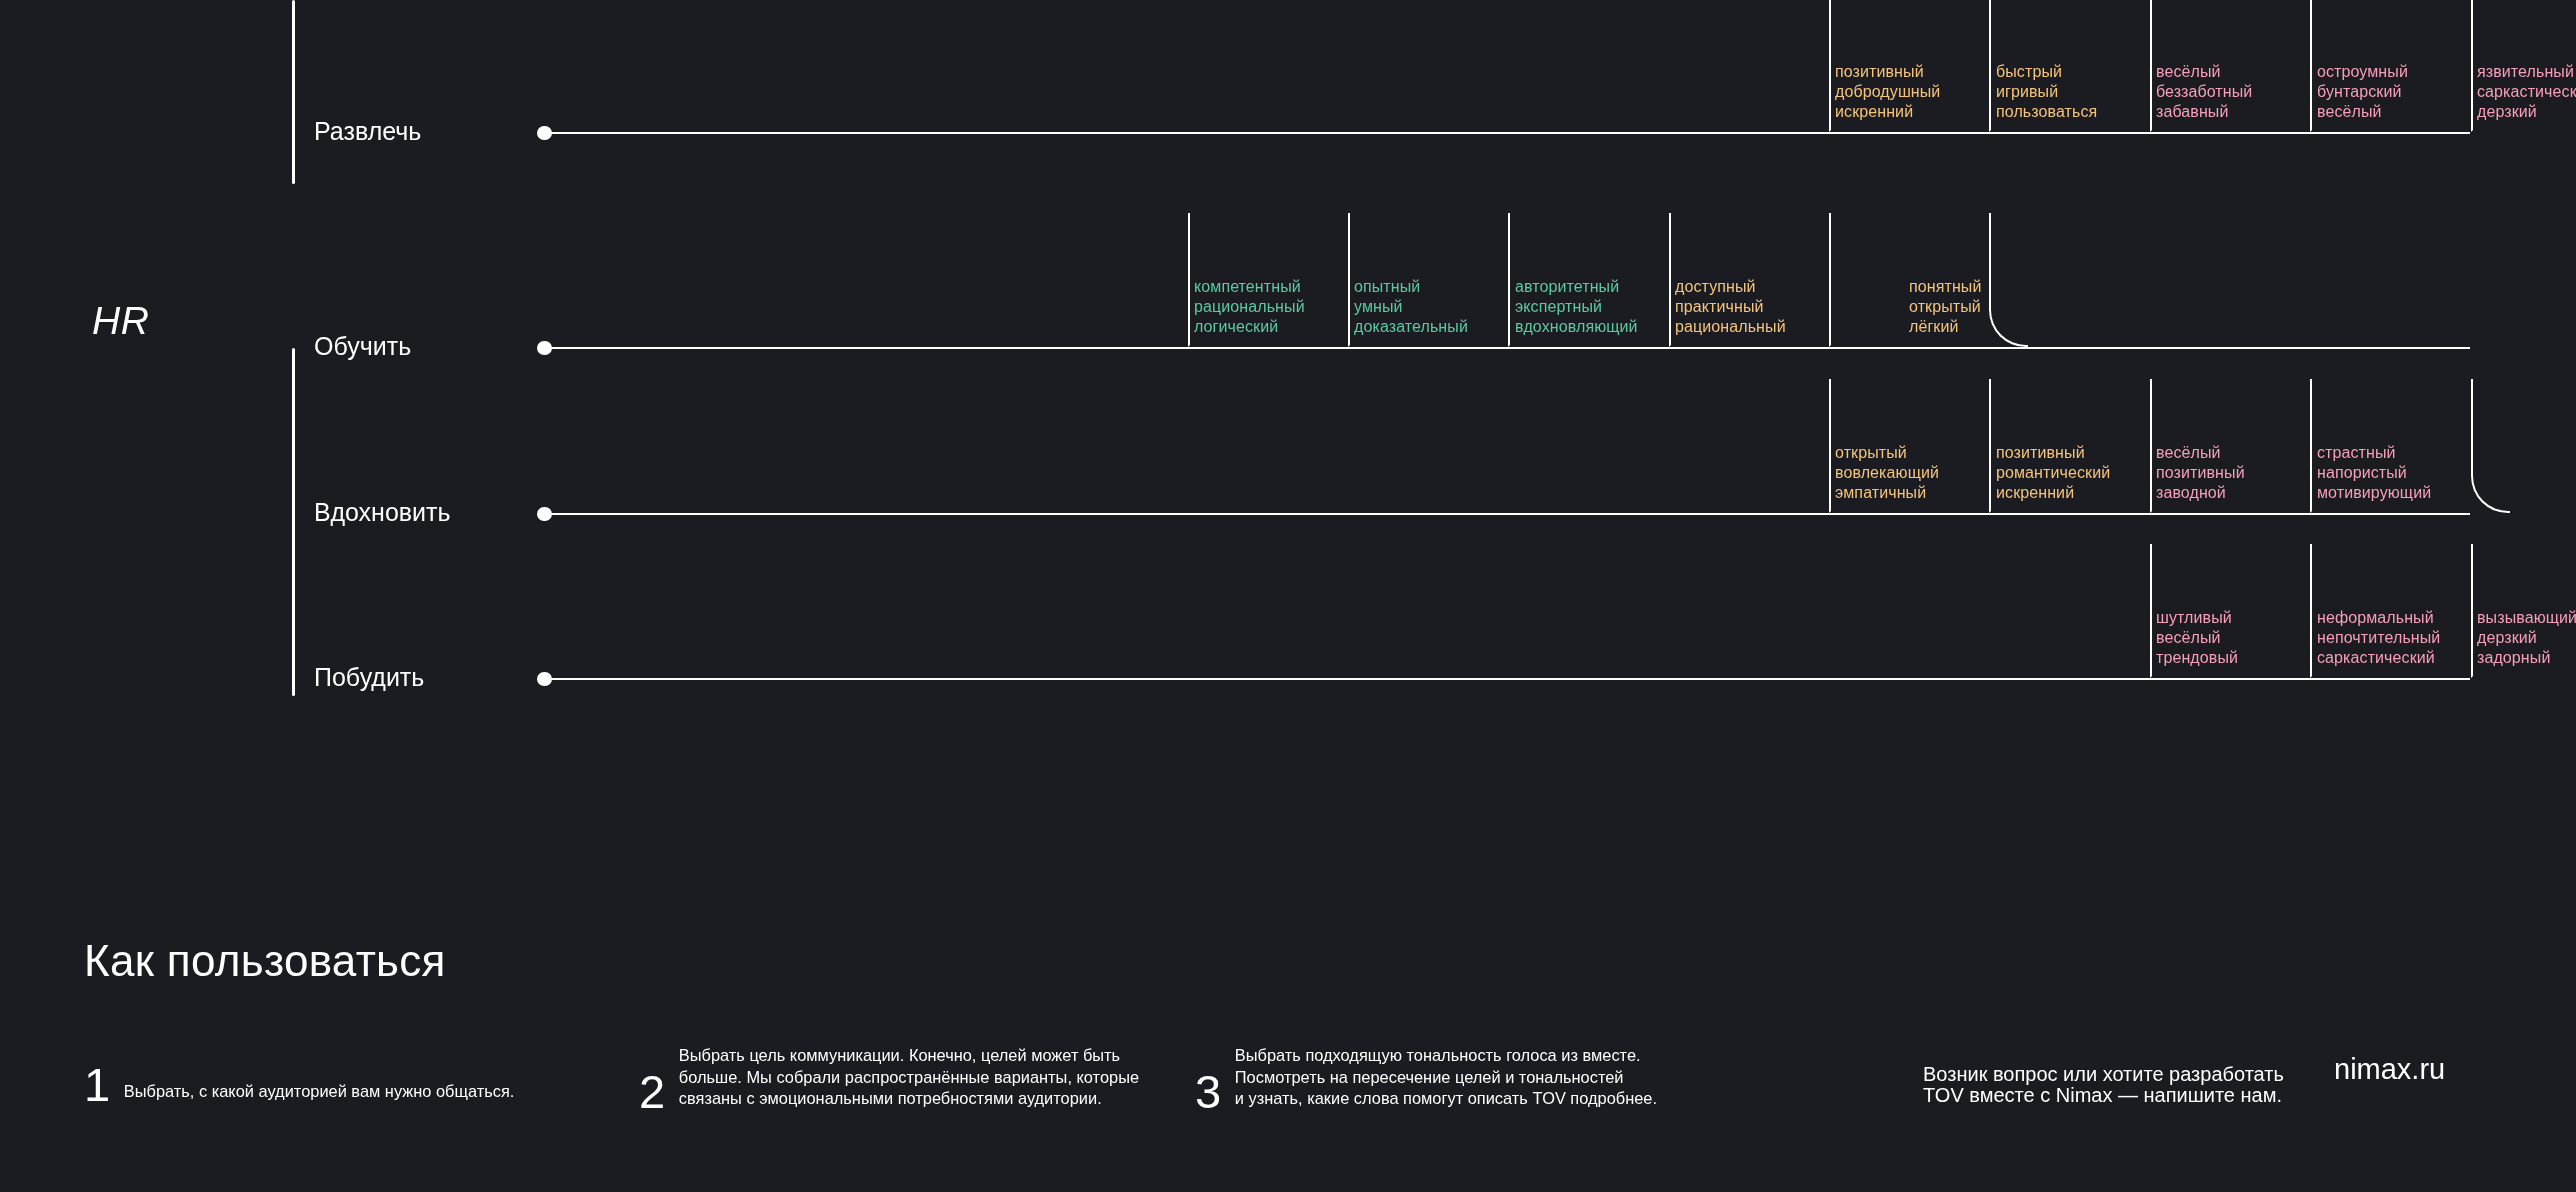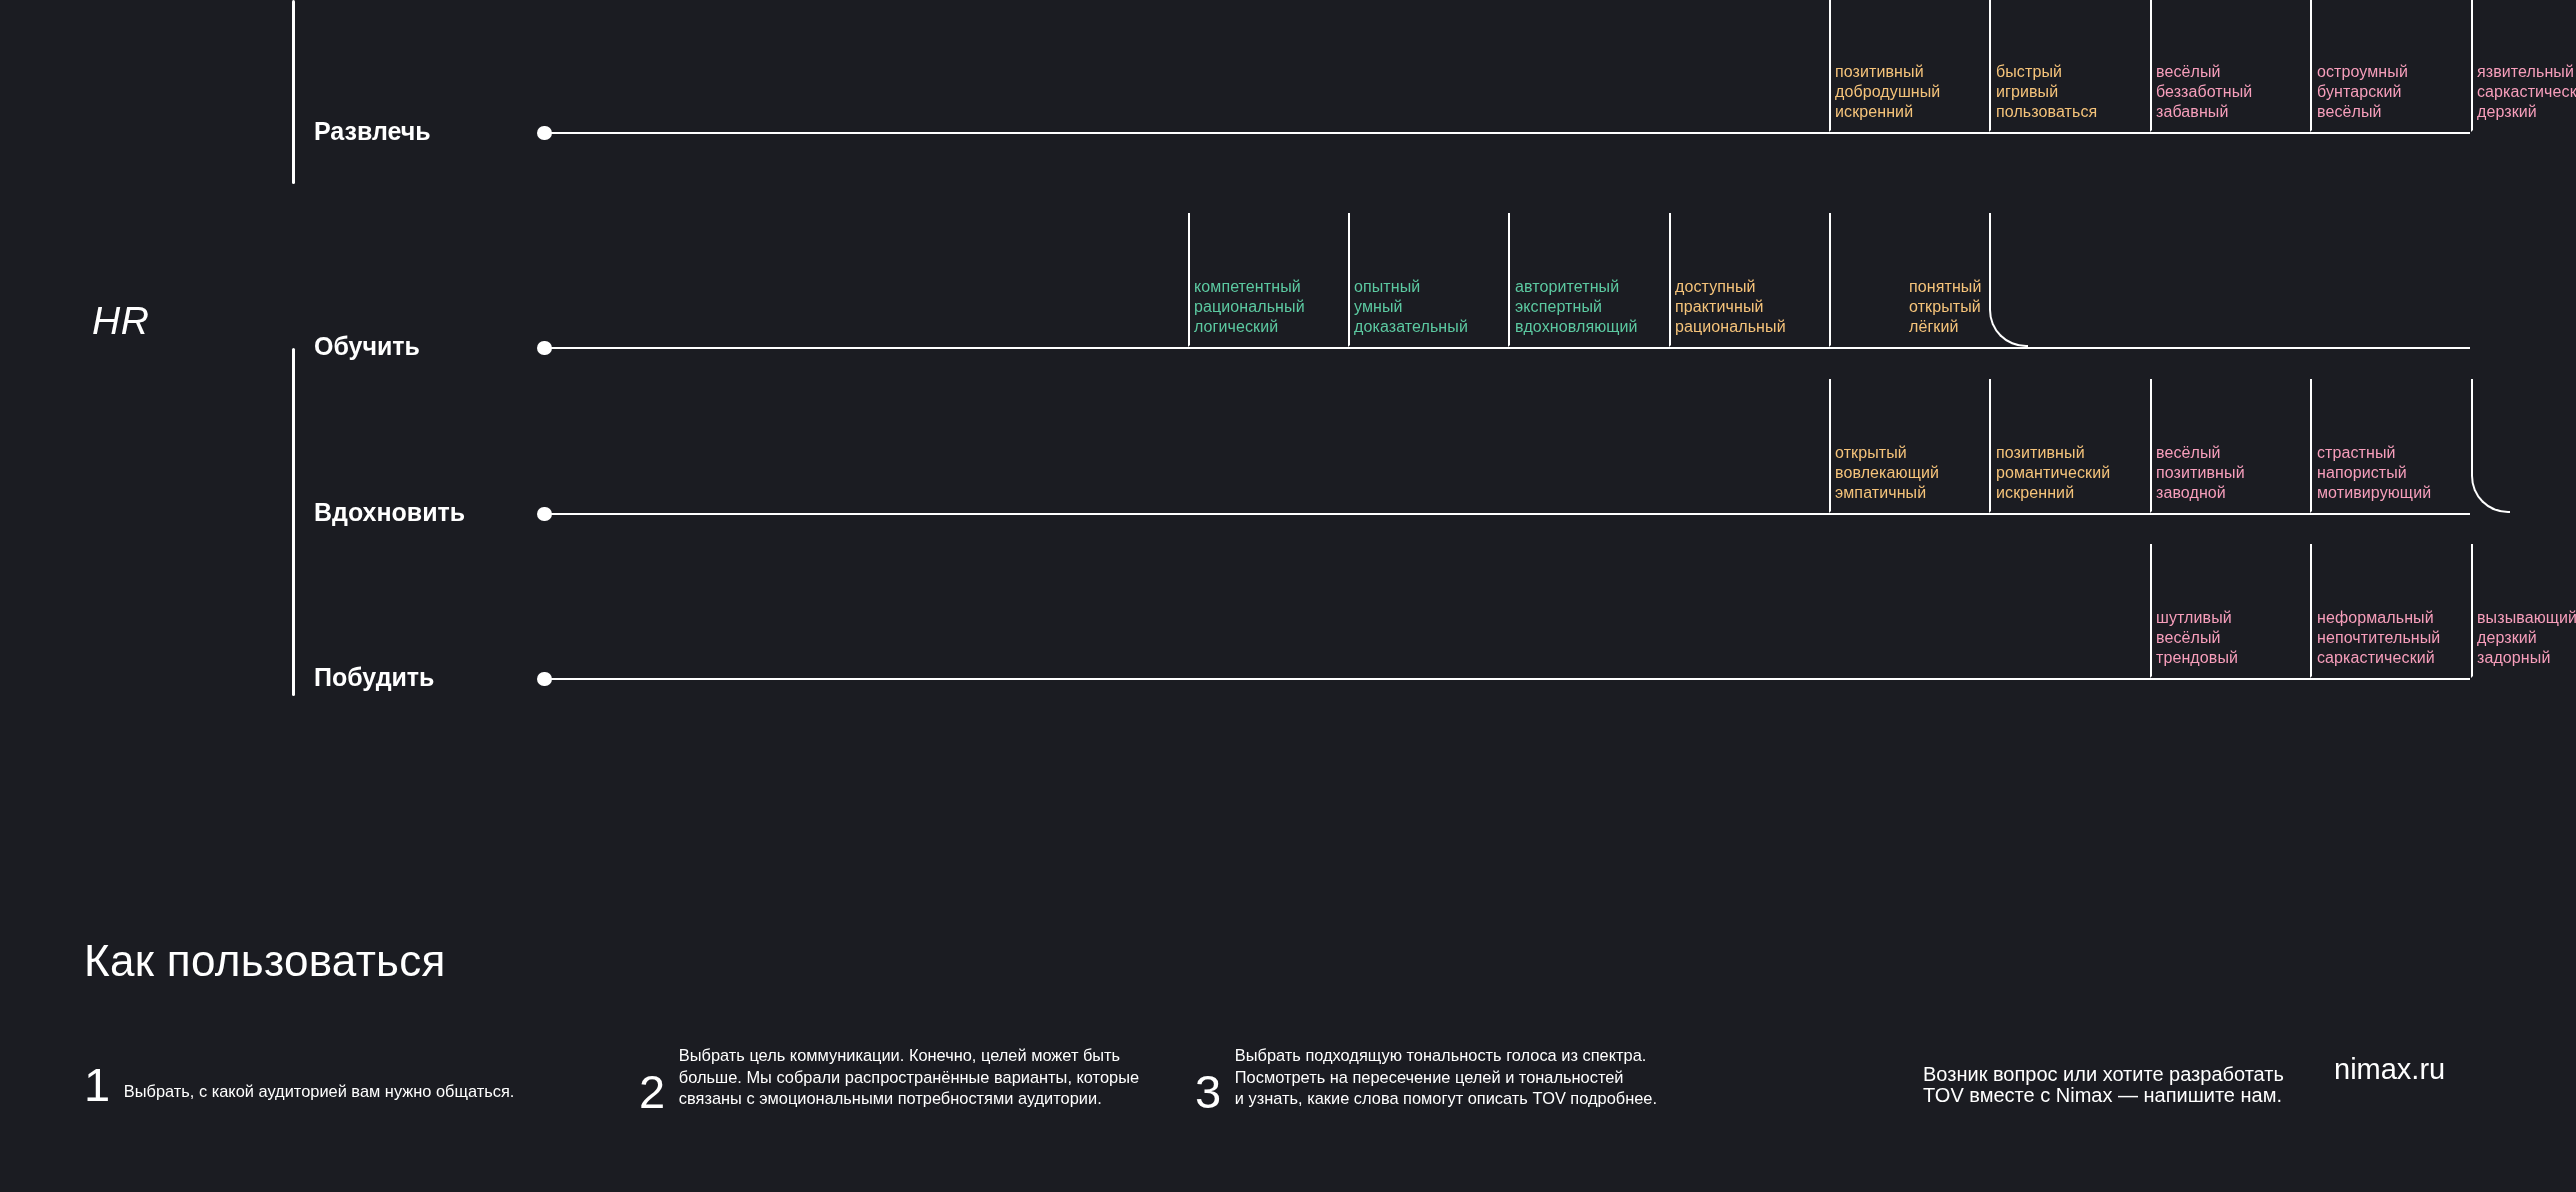--- a/index.html
+++ b/index.html
@@ -60,21 +60,21 @@
     position: absolute;
     left: 0;
     width: 2576px;
     height: 0.5px;
   }
   .row-label {
     position: absolute;
     left: 314px;
     top: -13.7px;
     font-size: 25px;
-    font-weight: 700;
+    font-weight: 400;
     color: #ffffff;
     white-space: nowrap;
     line-height: 1;
   }
   .row-dot {
     position: absolute;
     left: 537px;
     top: -7.4px;
     width: 14.8px;
     height: 14.8px;
@@ -340,21 +340,21 @@
           <div class="step-num">2</div>
           <div class="step-text">
             <span>Выбрать цель коммуникации. Конечно, целей может быть</span>
             <span>больше. Мы собрали распространённые варианты, которые</span>
             <span>связаны с эмоциональными потребностями аудитории.</span>
           </div>
         </div>
         <div class="step s3">
           <div class="step-num">3</div>
           <div class="step-text">
-            <span>Выбрать подходящую тональность голоса из спектра.</span>
+            <span>Выбрать подходящую тональность голоса из вместе.</span>
             <span>Посмотреть на пересечение целей и тональностей</span>
             <span>и узнать, какие слова помогут описать TOV подробнее.</span>
           </div>
         </div>
       </div>
   </div>
 
   <div class="contact">
       <span>Возник вопрос или хотите разработать</span>
       <span>TOV вместе с Nimax — напишите нам.</span>

